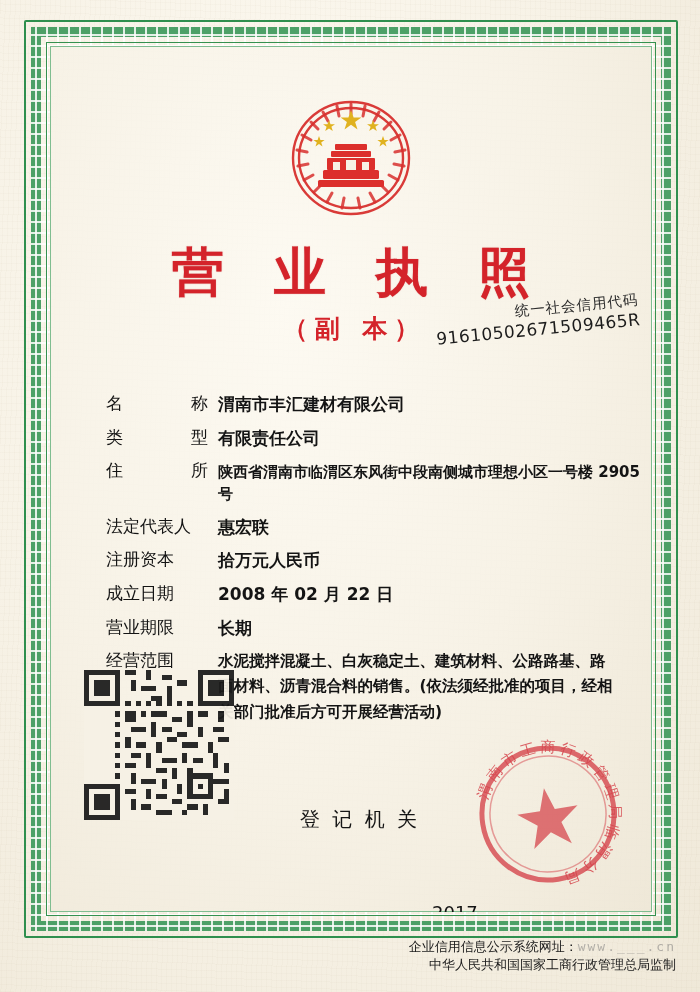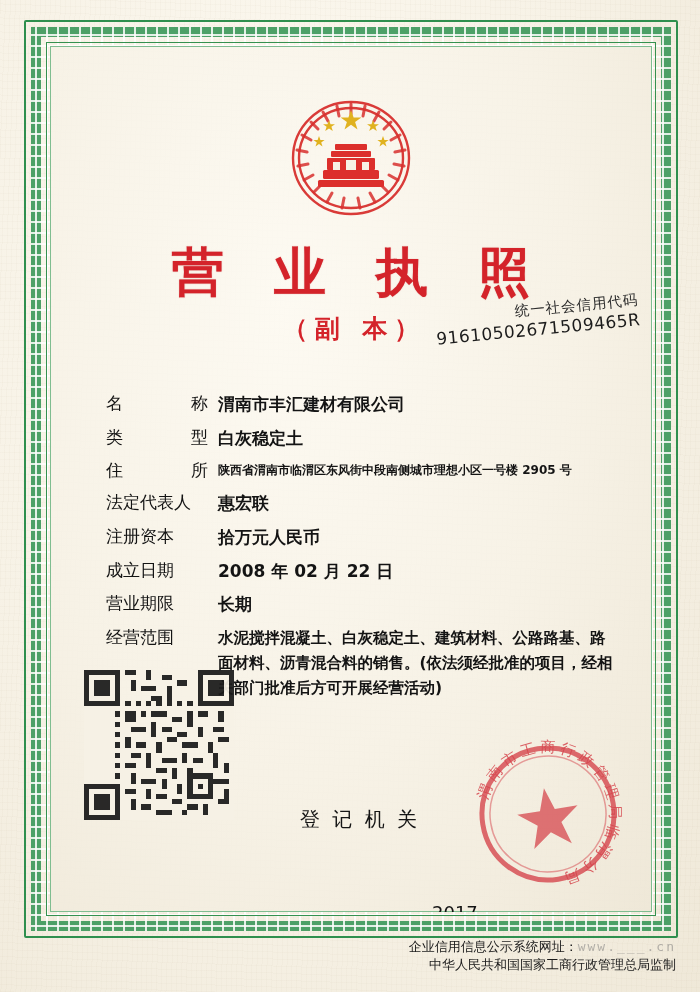--- a/index.html
+++ b/index.html
@@ -168,21 +168,21 @@
     box-sizing: border-box;
   }
   .field-label span { display:block; }
   .field-value {
     font-size: 17px;
     color: #141414;
     line-height: 1.45;
     font-weight: bold;
   }
   .field-value.small {
-    font-size: 12px;
+    font-size: 15px;
     padding-top: 3px;
   }
   .field-value.scope {
     font-size: 15.5px;
     line-height: 1.62;
     max-width: 400px;
   }
 
   
   .qr {
@@ -354,21 +354,21 @@
           <span>称</span>
         </div>
         <div class="field-value">渭南市丰汇建材有限公司</div>
       </div>
 
       <div class="field-row">
         <div class="field-label">
           <span>类</span>
           <span>型</span>
         </div>
-        <div class="field-value">白灰稳定土</div>
+        <div class="field-value">有限责任公司</div>
       </div>
 
       <div class="field-row">
         <div class="field-label">
           <span>住</span>
           <span>所</span>
         </div>
         <div class="field-value small">陕西省渭南市临渭区东风街中段南侧城市理想小区一号楼 2905 号</div>
       </div>
 

